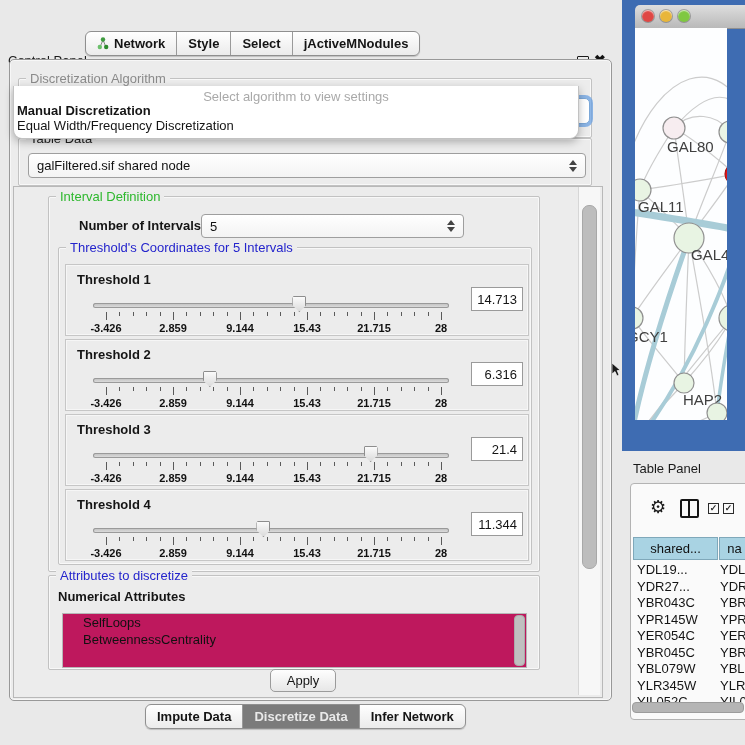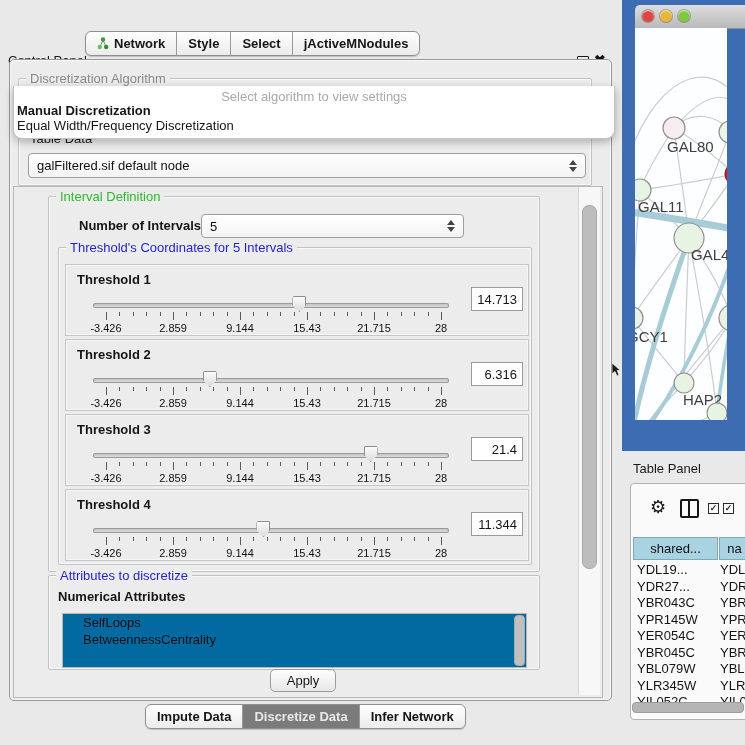--- a/index.html
+++ b/index.html
@@ -39,32 +39,32 @@
   .thr-label{position:absolute;left:11px;top:7px;font-size:13px;font-weight:bold;}
   .sl{position:absolute;left:27px;top:34px;width:356px;height:34px;}
   .sl-track{position:absolute;left:0;right:0;top:4px;height:5px;border-radius:3px;
             background:linear-gradient(#bdbdbd,#e2e2e2);box-shadow:inset 0 0 0 1px #9a9a9a;}
   .sl-thumb{position:absolute;top:-3px;width:14px;height:16px;
             background:linear-gradient(#fdfdfd,#d9d9d9);
             clip-path:polygon(8% 0,92% 0,100% 12%,100% 58%,50% 100%,0 58%,0 12%);
             box-shadow:inset 0 0 0 1px #8d8d8d;}
   .sl-ticks{position:absolute;left:13px;top:13px;width:335px;height:9px;}
   .tick{position:absolute;top:0;width:1px;background:#5a5a5a;}
-  .sl-lab{position:absolute;top:10px;transform:translateX(-50%);font-size:11px;font-weight:normal;color:#111;white-space:nowrap;}
+  .sl-lab{position:absolute;top:10px;transform:translateX(-50%);font-size:11px;font-weight:bold;color:#111;white-space:nowrap;}
   .valbox{position:absolute;left:405px;top:22px;width:52px;height:24px;background:#fff;border:1px solid #9a9a9a;
           font-size:13px;display:flex;align-items:center;justify-content:flex-end;padding-right:5px;box-sizing:border-box;}
   
-  .attr-list{left:62px;top:613px;width:463px;height:53px;background:#0369a1;border:1px solid #b7b7b7;overflow:hidden;}
+  .attr-list{left:62px;top:613px;width:463px;height:53px;background:#be185d;border:1px solid #b7b7b7;overflow:hidden;}
   .attr-item{font-size:13px;height:17px;line-height:17px;padding-left:20px;color:#111;white-space:nowrap;}
   .attr-vthumb{left:514px;top:615px;width:9px;height:49px;background:#c0c0c0;border-radius:4px;border:1px solid #ababab;}
   .apply-btn{left:270px;top:669px;width:64px;height:21px;background:linear-gradient(#fefefe,#e7e7e7);
              border:1px solid #9b9b9b;border-radius:5px;font-size:13px;display:flex;align-items:center;justify-content:center;}
   
   .popup{left:13px;top:86px;width:564px;height:52px;background:#fff;border:1px solid #c2c2c2;border-top:none;
-         border-radius:0 0 9px 9px;box-shadow:0 3px 8px rgba(0,0,0,.28);z-index:40;padding-left:36px;}
+         border-radius:0 0 9px 9px;box-shadow:0 3px 8px rgba(0,0,0,.28);z-index:40;}
   .popup-hint{position:absolute;left:0;right:0;top:3px;text-align:center;color:#a9a9a9;font-size:13px;}
   .popup-opt{position:absolute;left:3px;font-size:13px;white-space:nowrap;}
   .popup-opt.bold{font-weight:bold;}
   .focus-combo{left:30px;top:98px;width:558px;height:24px;background:#fff;border:1px solid #7ba7d7;border-radius:5px;
                box-shadow:0 0 0 3px rgba(105,160,225,.75);z-index:5;}
   
   .net-frame{left:622px;top:0;width:123px;height:451px;background:#3e6cb2;}
   .net-titlebar{left:635px;top:5px;width:110px;height:23px;background:linear-gradient(#dedede,#b9b9b9);
                 border-bottom:1px solid #8f8f8f;border-radius:5px 0 0 0;}
   .light{position:absolute;top:5px;width:12px;height:12px;border-radius:50%;box-shadow:inset 0 1px 1px rgba(255,255,255,.7),0 0 0 1px rgba(0,0,0,.25);}
@@ -121,21 +121,21 @@
 
   <div class="abs grp" style="left:18px;top:78px;width:572px;height:58px;">
     <div class="grp-legend legend-gray">Discretization Algorithm</div>
   </div>
 
   <div class="abs focus-combo"></div>
 
   <div class="abs grp" style="left:18px;top:138px;width:572px;height:46px;">
     <div class="grp-legend" style="color:#222;">Table Data</div>
     <div class="combo" style="left:9px;top:14px;width:540px;height:23px;">
-      <span>galFiltered.sif default node</span>
+      <span>galFiltered.sif shared node</span>
       <span class="spin">
           <span class="arr-up"></span>
           <span class="arr-dn"></span>
         </span>
     </div>
   </div>
 
   <div class="abs scroll-area"></div>
   <div class="abs vtrack"></div>
   <div class="abs vthumb"></div>

